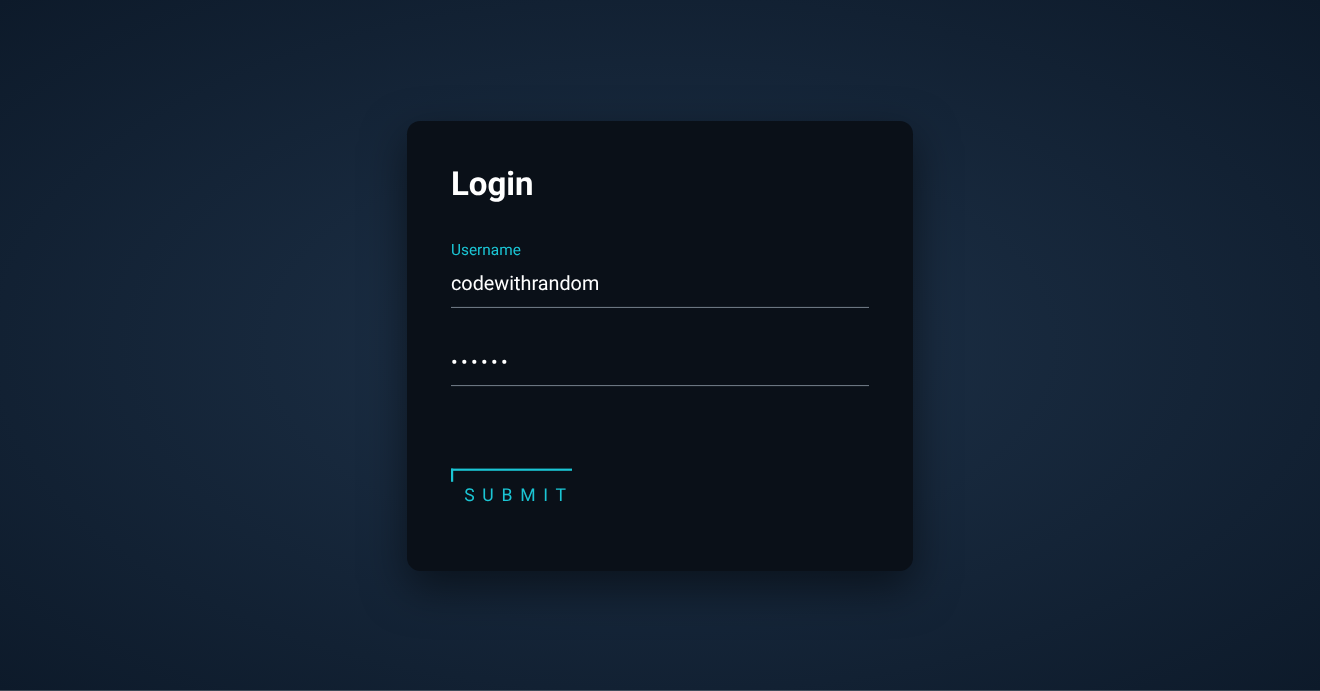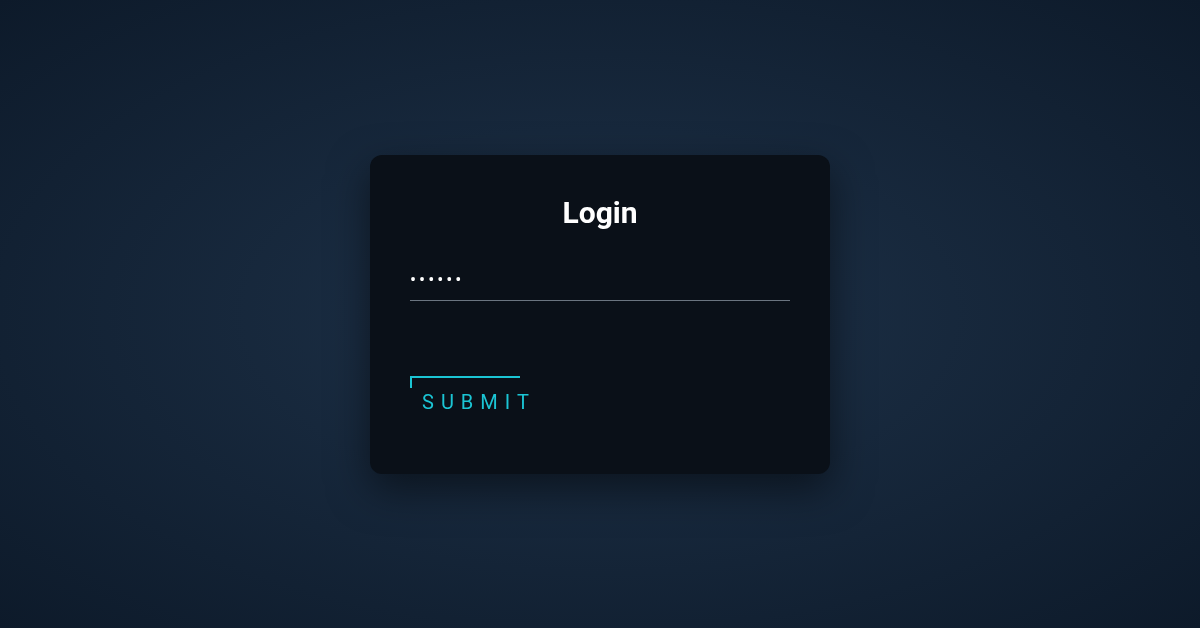--- a/index.html
+++ b/index.html
@@ -22,21 +22,21 @@
     .login-box {
       width: 460px;
       padding: 40px 40px 50px 40px;
       background: #0a1018;
       border-radius: 12px;
       box-shadow: 0 15px 40px rgba(0, 0, 0, 0.5);
     }
     
     .login-title {
       color: #ffffff;
-      text-align: center;
+      text-align: left;
       font-size: 30px;
       font-weight: 700;
       margin-bottom: 35px;
     }
     
     .input-group {
       margin-bottom: 35px;
     }
     
     .input-label {
@@ -62,21 +62,21 @@
     .input-field[type="password"] {
       letter-spacing: 3px;
     }
     
     .submit-btn {
       position: relative;
       display: inline-block;
       background: transparent;
       border: none;
       color: #1bc5d4;
-      font-size: 20px;
+      font-size: 16px;
       font-weight: 400;
       letter-spacing: 7px;
       padding: 14px 12px 10px 12px;
       margin-top: 40px;
       cursor: pointer;
       font-family: inherit;
       text-transform: uppercase;
     }
     
     .submit-btn::before {
@@ -98,19 +98,23 @@
       height: 12px;
       background: #1bc5d4;
     }
   </style>
 </head>
 <body>
 
 <div class="login-box">
   <h2 class="login-title">Login</h2>
   
+  <div class="input-group">
+    <label class="input-label">Username</label>
+    <input type="text" class="input-field" value="codewithrandom" style="">
+  </div>
   
   <div class="input-group">
     <input type="password" class="input-field" value="••••••" style="">
   </div>
   
   <button class="submit-btn">SUBMIT</button>
 </div>
 
 </body></html>

